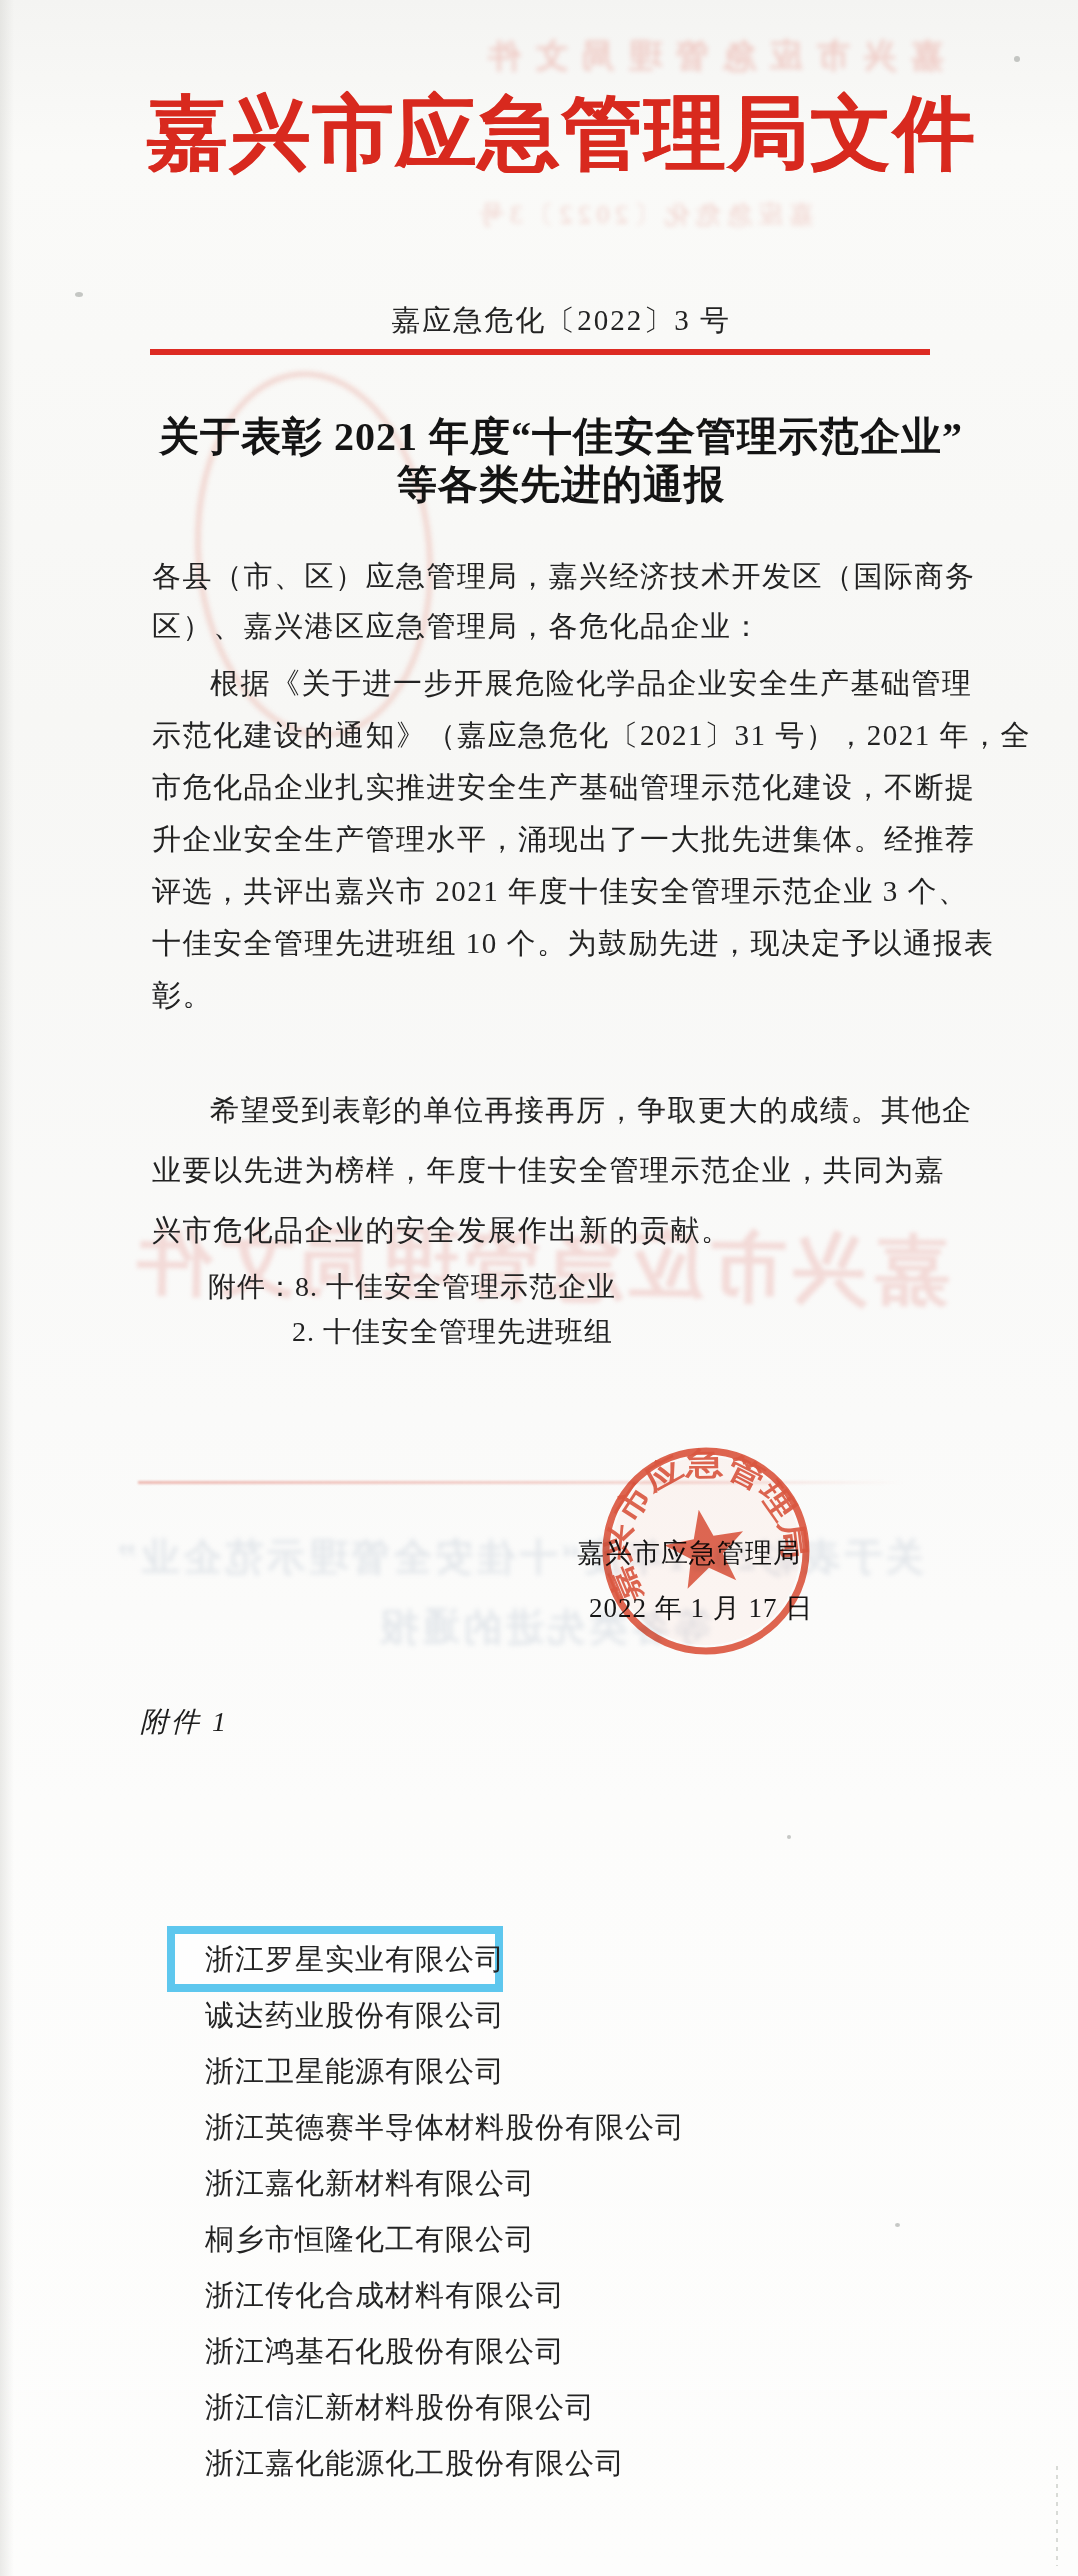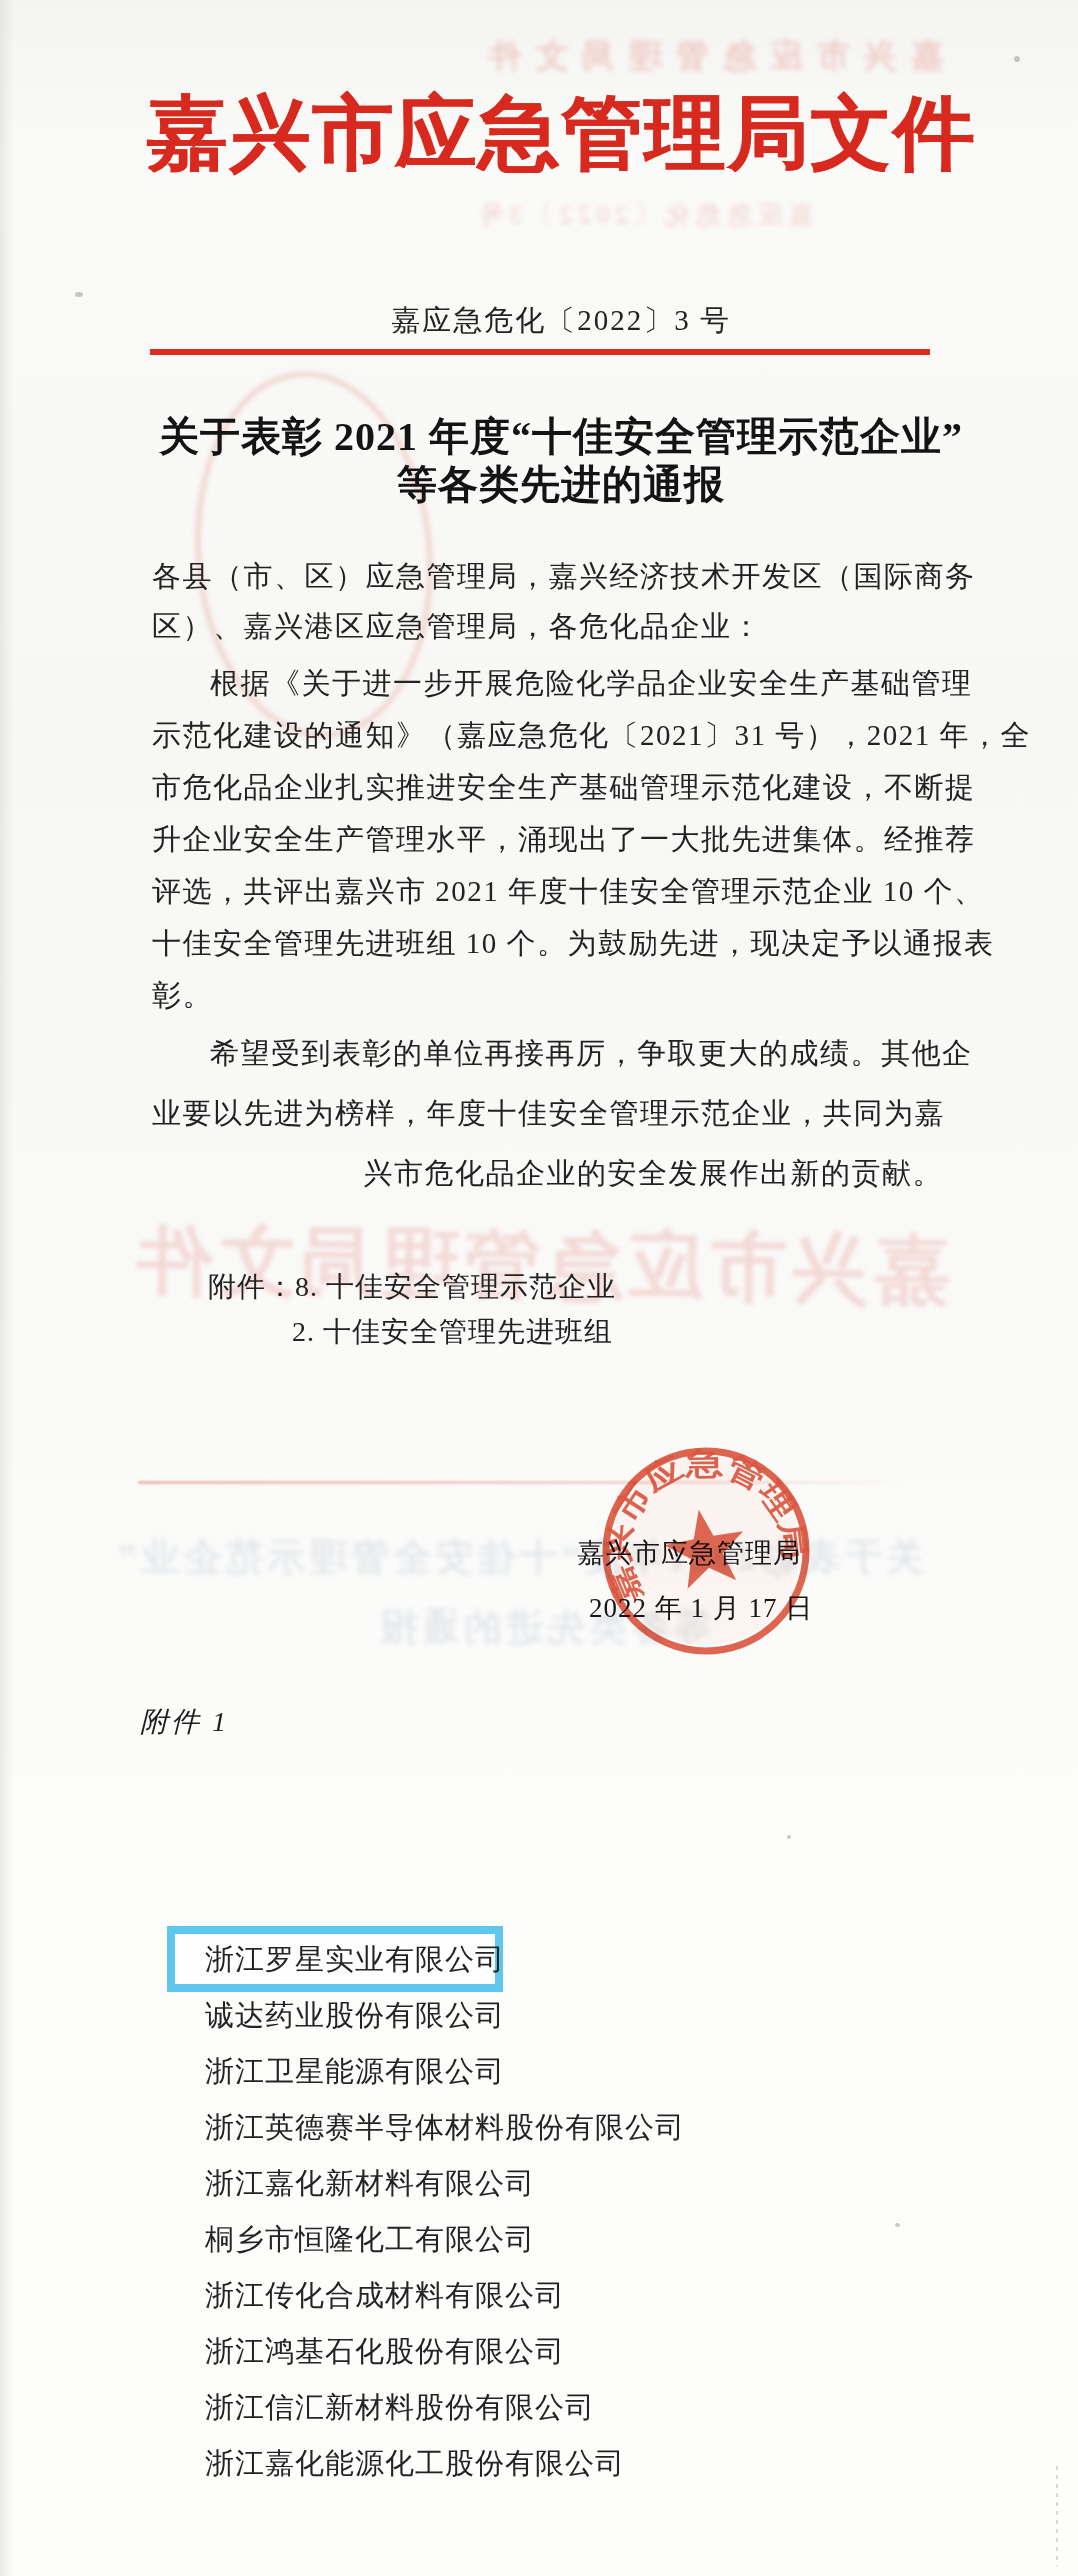--- a/index.html
+++ b/index.html
@@ -45,21 +45,21 @@
   }
 
   
   .notice-title{
     top:413px; left:0; width:100%; text-align:center;
     font-size:40px; font-weight:bold; line-height:48px; letter-spacing:1px; color:#141414;
   }
   .body-block{ left:152px; width:791px; font-size:29px; letter-spacing:1.5px; color:#222; }
   .salutation{ top:551px; line-height:50px; }
   .para-main { top:657px; line-height:52px; }
-  .para-hope { top:1023px; line-height:60px;text-align:right; }
+  .para-hope { top:1080px; line-height:60px; }
   .indent{ text-indent:2em; }
 
   .bleed-reverse-title{
     top:1210px; left:105px; width:869px; height:110px; line-height:110px; text-align:center;
     font-size:76px; font-weight:900; letter-spacing:6px; color:#eec1bd;
     opacity:.55; filter:blur(2px); transform:scaleX(-1) rotate(-0.8deg);
   }
   .attach-block{ top:1264px; left:208px; font-size:28px; line-height:45px; letter-spacing:1px; color:#222; }
   .attach-line2{ margin-left:3em; }
 
@@ -131,21 +131,21 @@
   <div class="abs body-block salutation">
     <div class="nowrap">各县（市、区）应急管理局，嘉兴经济技术开发区（国际商务</div>
     <div class="nowrap">区）、嘉兴港区应急管理局，各危化品企业：</div>
   </div>
 
   <div class="abs body-block para-main">
     <div class="nowrap indent">根据《关于进一步开展危险化学品企业安全生产基础管理</div>
     <div class="nowrap">示范化建设的通知》（嘉应急危化〔2021〕31 号），2021 年，全</div>
     <div class="nowrap">市危化品企业扎实推进安全生产基础管理示范化建设，不断提</div>
     <div class="nowrap">升企业安全生产管理水平，涌现出了一大批先进集体。经推荐</div>
-    <div class="nowrap">评选，共评出嘉兴市 2021 年度十佳安全管理示范企业 10 个、</div>
+    <div class="nowrap">评选，共评出嘉兴市 2021 年度十佳安全管理示范企业 3 个、</div>
     <div class="nowrap">十佳安全管理先进班组 10 个。为鼓励先进，现决定予以通报表</div>
     <div class="nowrap">彰。</div>
   </div>
 
   <div class="abs body-block para-hope">
     <div class="nowrap indent">希望受到表彰的单位再接再厉，争取更大的成绩。其他企</div>
     <div class="nowrap">业要以先进为榜样，年度十佳安全管理示范企业，共同为嘉</div>
     <div class="nowrap">兴市危化品企业的安全发展作出新的贡献。</div>
   </div>
 

